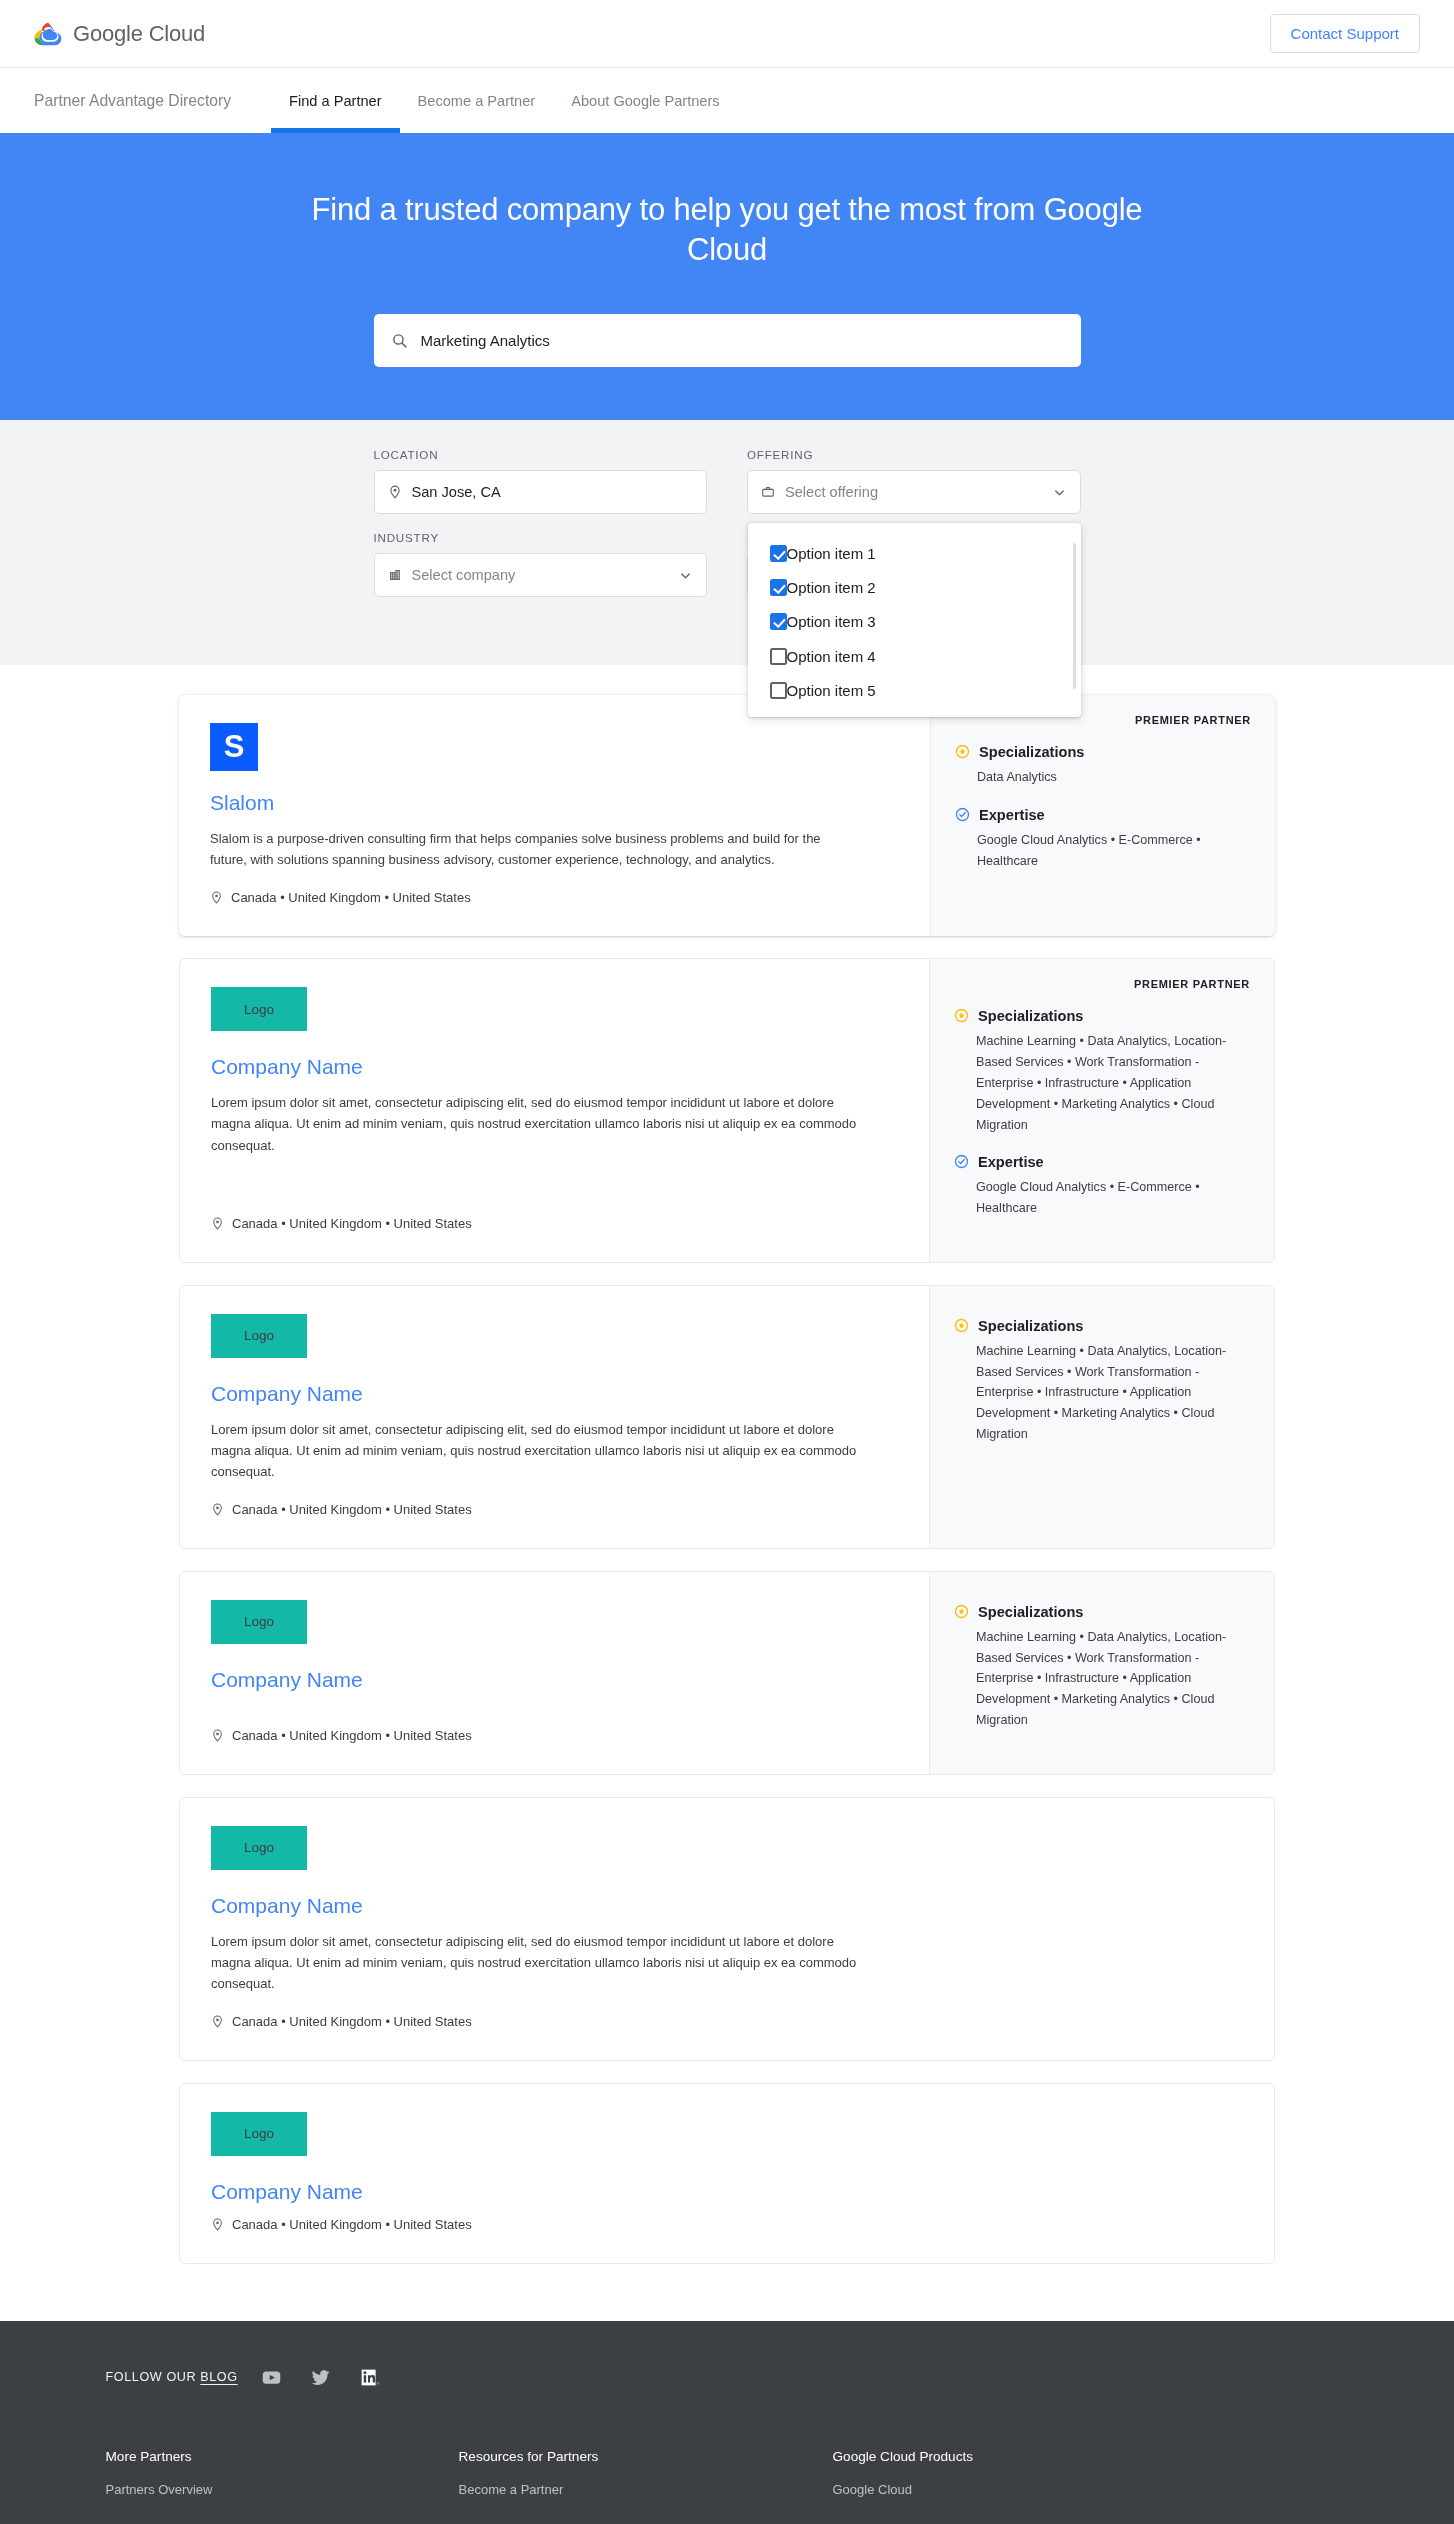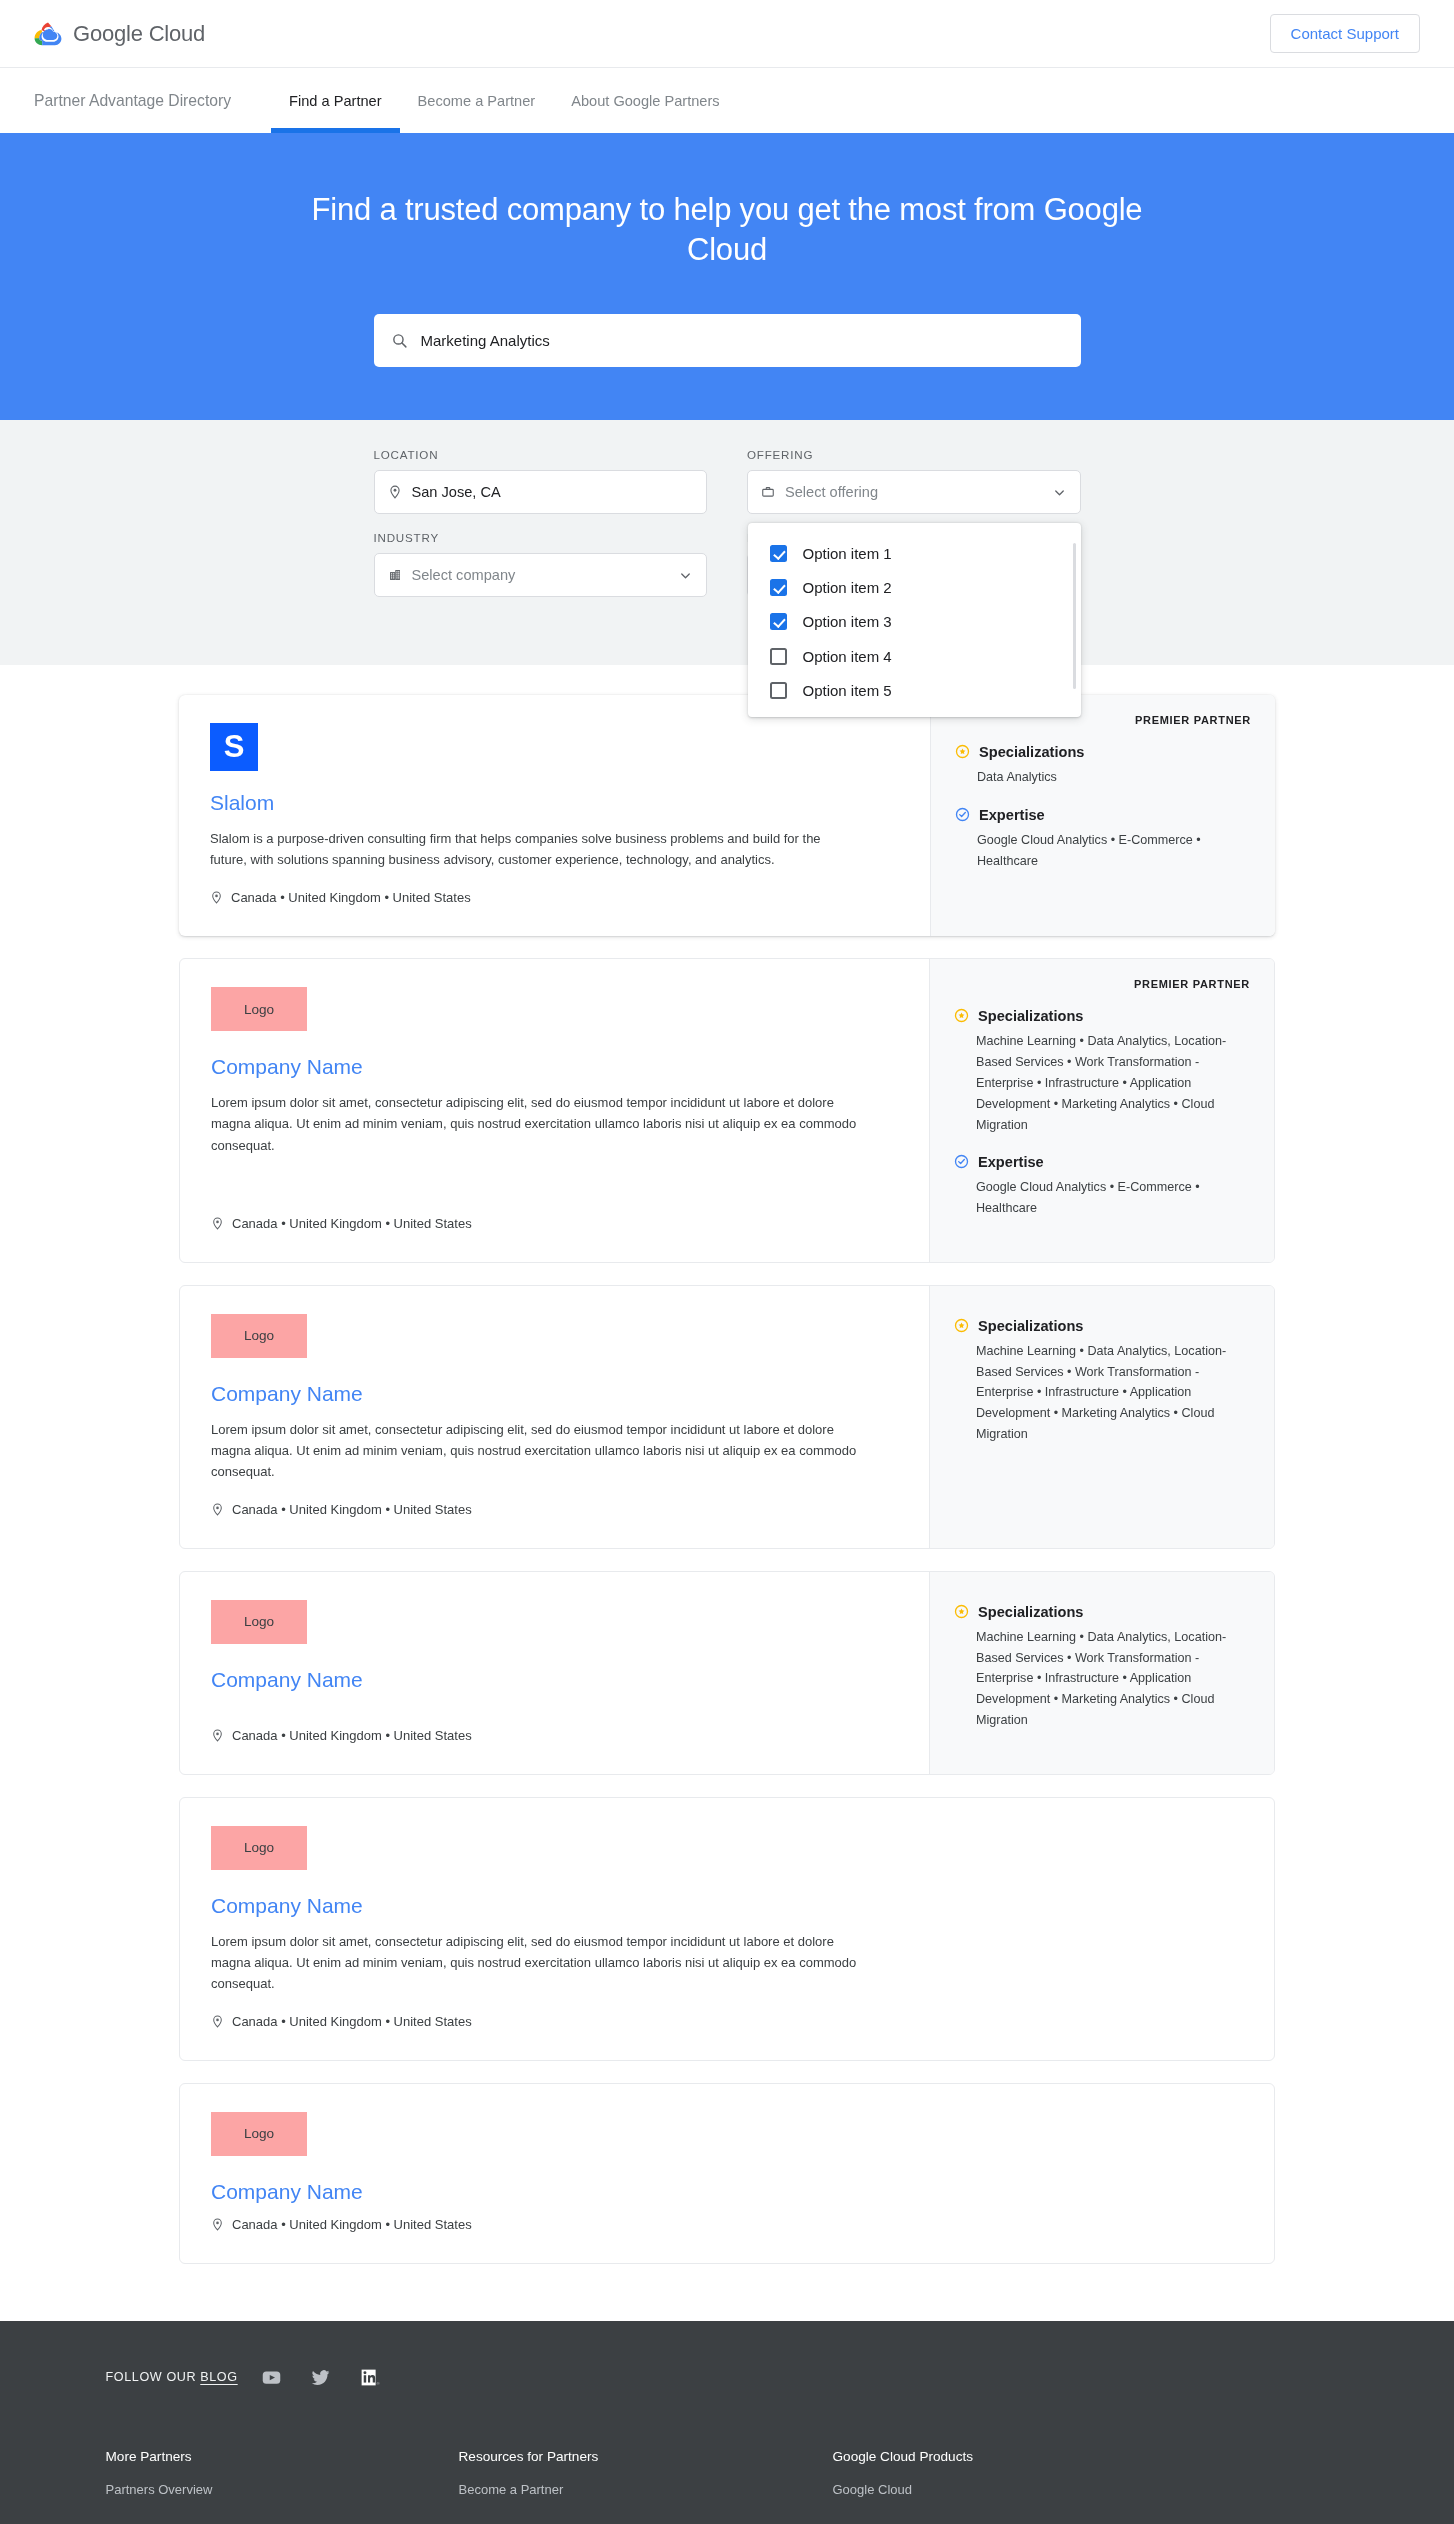--- a/index.html
+++ b/index.html
@@ -177,21 +177,20 @@
     background: #fff;
     border-radius: 4px;
     box-shadow: 0 2px 9px rgba(60,64,67,.18), 0 0.5px 2px rgba(60,64,67,.22);
     padding: 13px 0 0;
     z-index: 40;
     overflow: hidden;
     height: 194px;
   }
   .dd-item {
     display: flex;
-    gap: 16px;
     padding: 8.6px 22px;
     cursor: pointer;
   }
   .cbox {
     width: 17px; height: 17px;
     border: 2px solid #5f6368;
     border-radius: 2.5px;
     flex: none;
     position: relative;
     background: #fff;
@@ -236,21 +235,21 @@
   }
   .card-main {
     flex: 1;
     padding: 28px 31px 31px;
     min-height: 151px;
     display: flex;
     flex-direction: column;
   }
   .logo-tile {
     width: 96px; height: 44px;
-    background: #fca5a5;
+    background: #14b8a6;
     display: flex; align-items: center; justify-content: center;
     font-size: 13.6px; color: #3c4043;
     margin-bottom: 24px;
   }
   .logo-tile.brandmark {
     width: 48px; height: 48px;
     background: #0b5cff;
     color: #fff;
     font-size: 31px;
     font-weight: 700;

